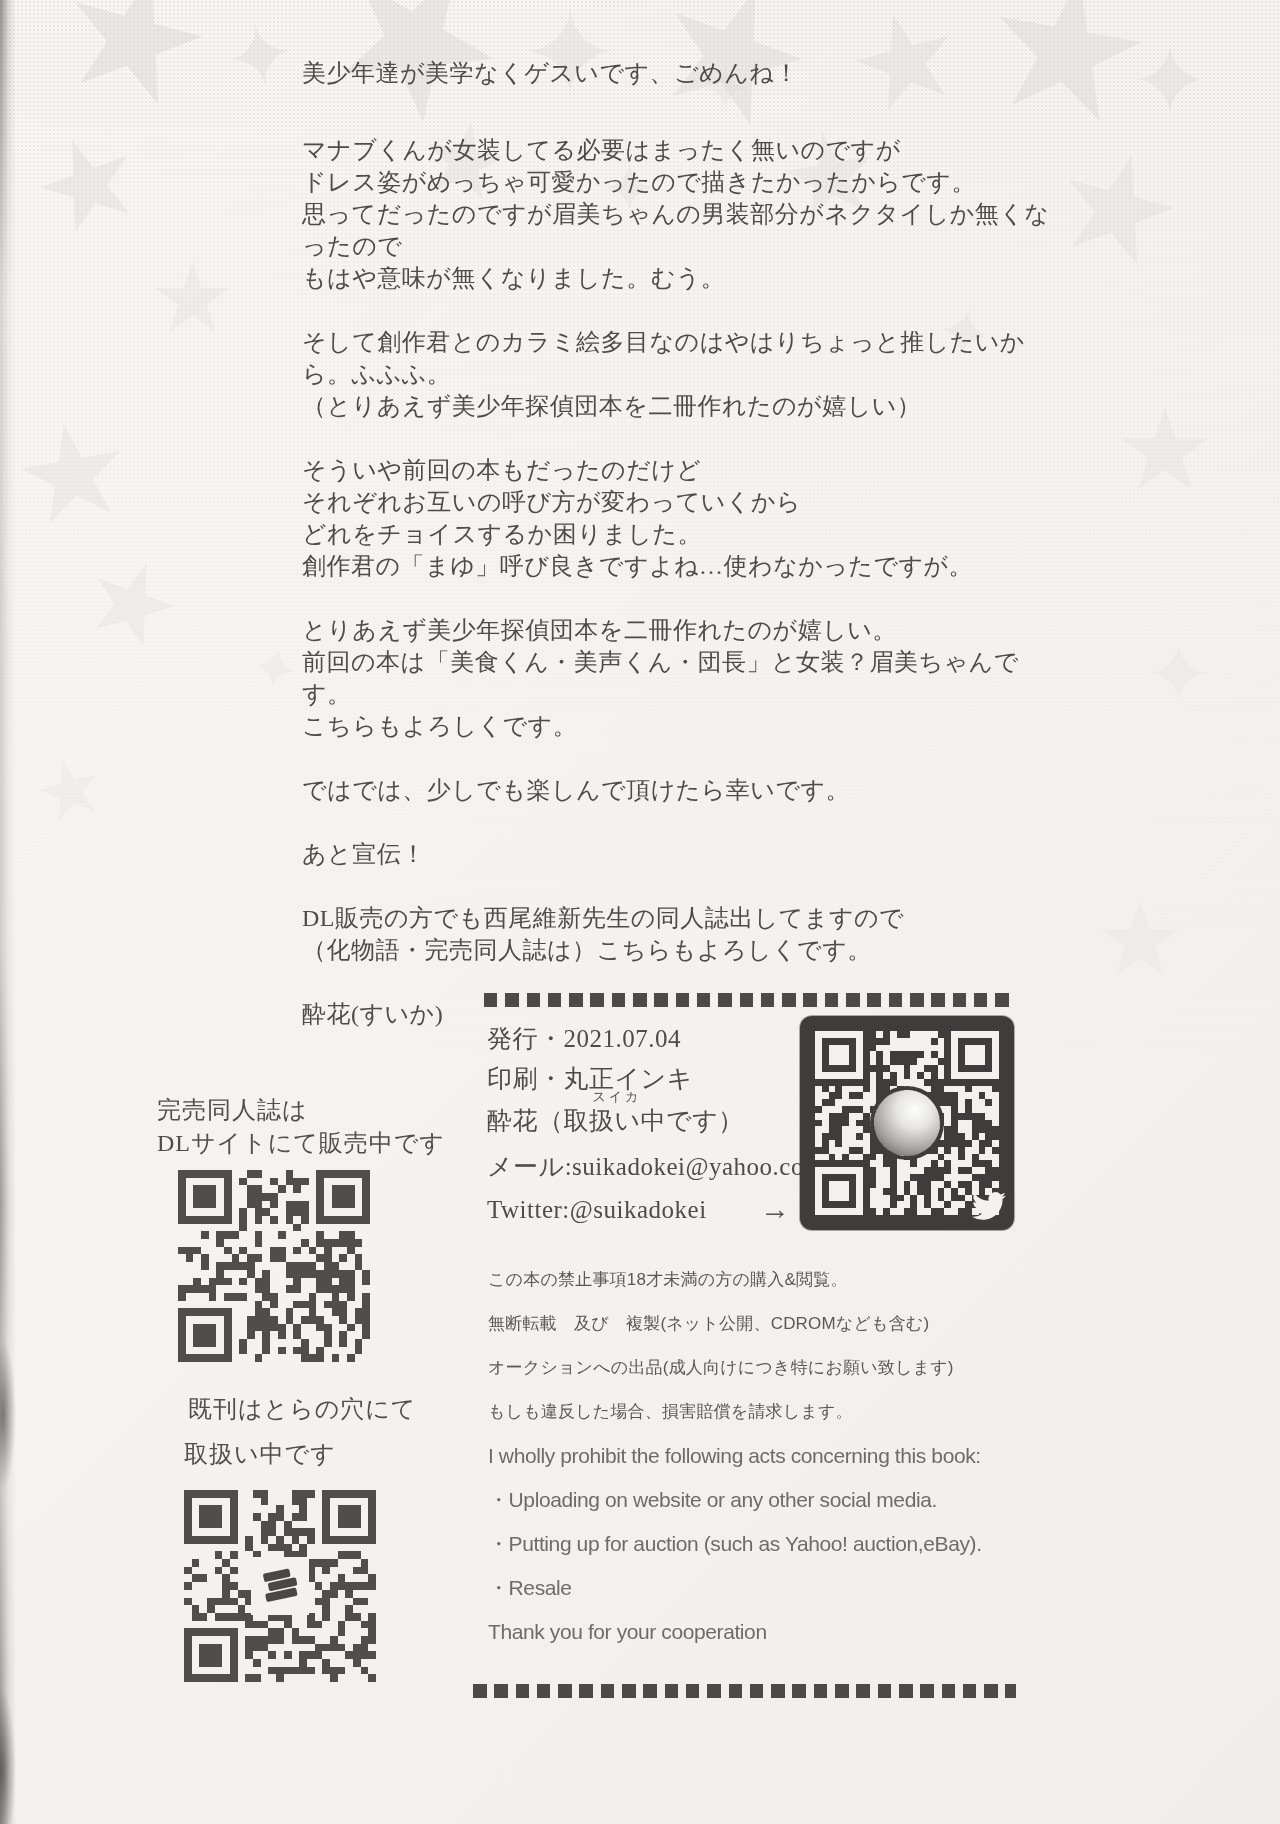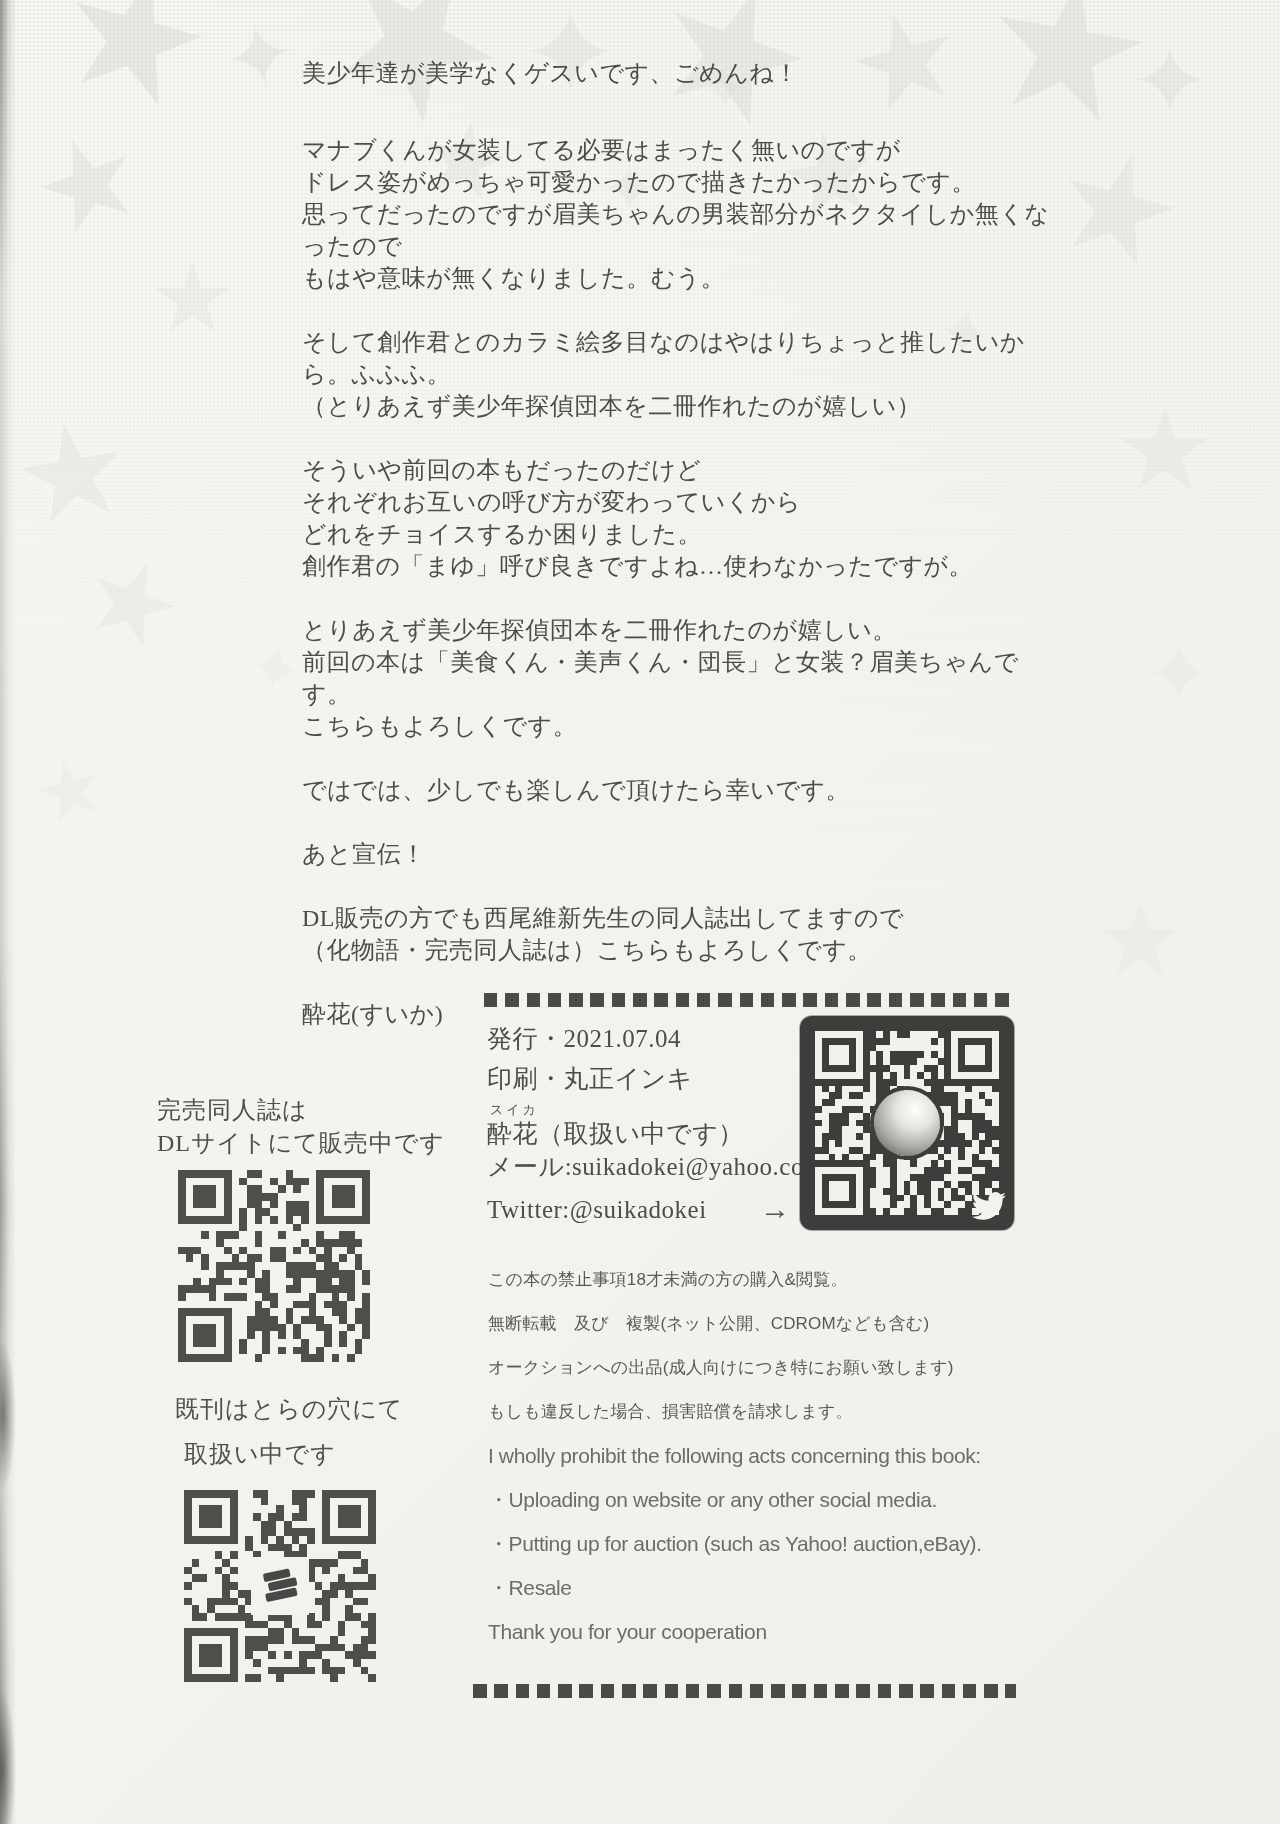--- a/index.html
+++ b/index.html
@@ -52,21 +52,21 @@
     position:absolute;left:50%;top:50%;width:66px;height:66px;transform:translate(-50%,-50%);
     border-radius:50%;
     background:radial-gradient(circle at 62% 30%,#fdfdfb 0%,#e6e5e2 30%,#a9a8a4 62%,#6f6e6b 85%,#575653 100%);
     box-shadow:0 0 0 4px #3e3d3b;
   }
   .bird{position:absolute;right:8px;bottom:7px;width:34px;height:34px;fill:#f3f2ef;z-index:6;}
   
   .dash-row{position:absolute;z-index:5;height:14px;
     background:repeating-linear-gradient(90deg,#4b4a47 0 13.5px,transparent 13.5px 21.3px);}
   .colo-line{position:absolute;z-index:5;color:#4e4c49;font-size:25px;letter-spacing:.5px;}
-  .furi{font-size:13px;letter-spacing:3px;color:#565452;margin:13px 0 1px 3px;line-height:1;}
+  .furi{font-size:13px;letter-spacing:3px;color:#565452;margin:0 0 1px 3px;line-height:1;text-align:center;}
   .arrow{position:absolute;z-index:5;font-size:30px;color:#55534f;font-family:"Liberation Sans","DejaVu Sans",sans-serif;}
   
   .notice{position:absolute;left:488px;top:1258px;width:560px;z-index:5;
     font-family:"Liberation Sans","DejaVu Sans",sans-serif;}
   .notice .jp{font-size:17px;line-height:44px;color:#5a5855;letter-spacing:.2px;white-space:nowrap;}
   .notice .en{font-size:21px;line-height:44px;color:#6e6c69;letter-spacing:-.4px;white-space:nowrap;}
 </style>
 </head>
 <body>
 
@@ -359,21 +359,21 @@
           <rect x="18" y="0" width="7" height="7" fill="#4f4e4b"></rect>
           <rect x="19" y="1" width="5" height="5" fill="#f3f2ef"></rect>
           <rect x="20" y="2" width="3" height="3" fill="#4f4e4b"></rect>
           <rect x="0" y="18" width="7" height="7" fill="#4f4e4b"></rect>
           <rect x="1" y="19" width="5" height="5" fill="#f3f2ef"></rect>
           <rect x="2" y="20" width="3" height="3" fill="#4f4e4b"></rect>
         </svg>
       </div>
   </div>
 
-  <div class="lc-text" style="left:175px;top:1393px;">既刊はとらの穴にて</div>
+  <div class="lc-text" style="left:188px;top:1393px;">既刊はとらの穴にて</div>
   <div class="lc-text" style="left:184px;top:1438px;">取扱い中です</div>
 
   <div class="qr qr-light" style="left:184px;top:1490px;">
     <div class="qr-grid" id="qr-tora">
         <svg viewBox="0 0 25 25" shape-rendering="crispEdges" style="width:100%;height:100%;display:block">
           <g fill="#4f4e4b">
             <rect x="9" y="0" width="1" height="1"></rect>
             <rect x="10" y="0" width="1" height="1"></rect>
             <rect x="14" y="0" width="1" height="1"></rect>
             <rect x="15" y="0" width="1" height="1"></rect>

